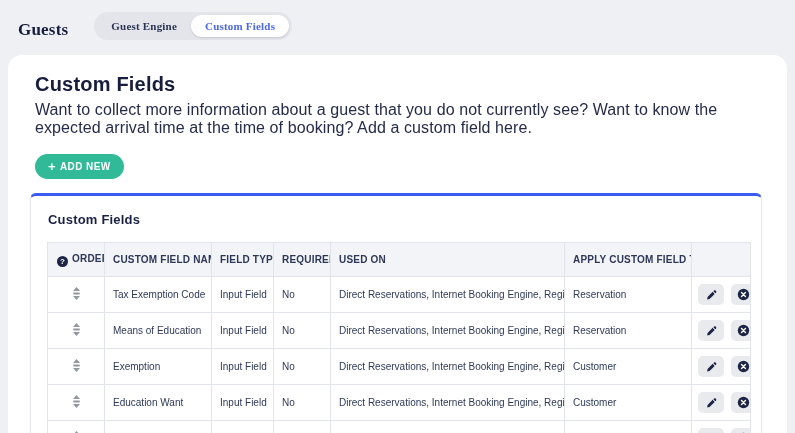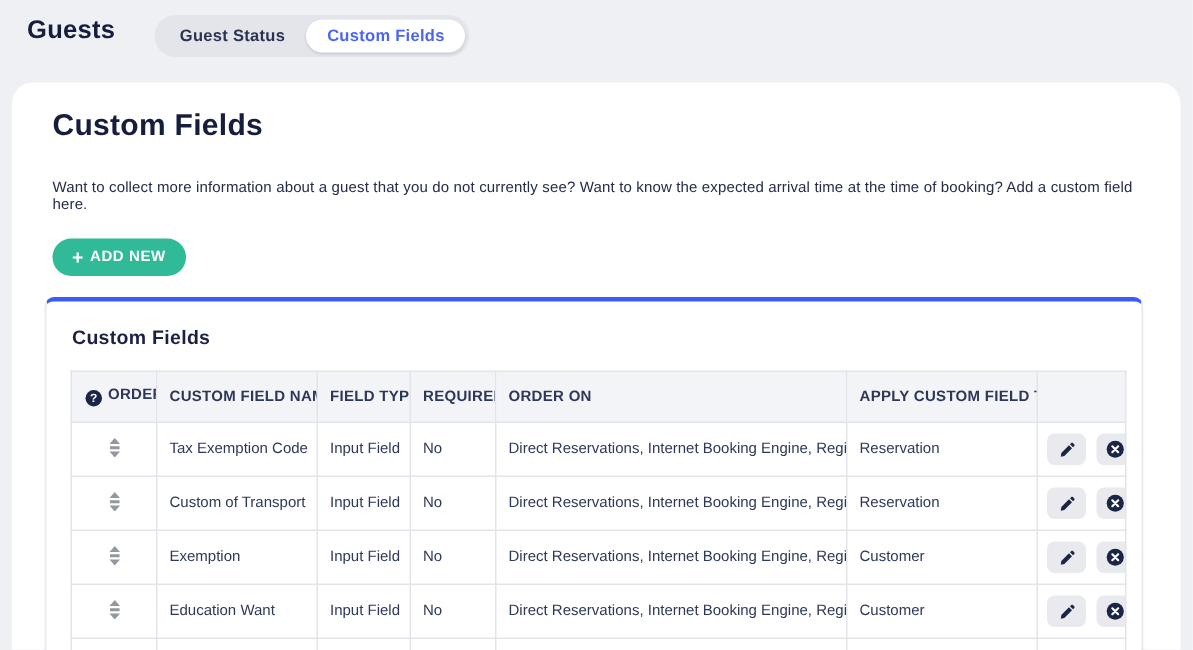--- a/index.html
+++ b/index.html
@@ -5,22 +5,22 @@
   * { margin: 0; padding: 0; box-sizing: border-box; }
   html, body {
     width: 795px; height: 433px;
     background: #eef0f4;
     font-family: "Liberation Sans", "DejaVu Sans", sans-serif;
     overflow: hidden;
     color: #1a2144;
   }
   
   .topbar {
-    display: flex; align-items: flex-start;
-    padding: 10px 2px 8px 18px; height: 48px;
+    display: flex; align-items: flex-end;
+    padding: 10px 2px 8px 18px; height: 48px; font-family: Liberation Serif, serif;
   }
   .page-title {
     font-size: 17px; font-weight: bold; color: #161d3d;
     letter-spacing: .2px; margin-right: 26px;
   }
   .tabs {
     display: inline-flex; align-items: center;
     background: #e3e5eb; border-radius: 15px; padding: 3px;
     height: 28px;
   }
@@ -38,21 +38,21 @@
   .panel {
     position: absolute; left: 8px; top: 55px; width: 779px; height: 378px;
     background: #ffffff; border-radius: 14px 14px 0 0;
     padding: 14px 25px 0 27px;
   }
   .section-heading {
     font-size: 20px; font-weight: bold; color: #161d3d;
     margin-top: 4px; letter-spacing: .2px;
   }
   .section-description {
-    font-size: 10px; color: #252c4a; margin-top: 24px; letter-spacing: .1px;
+    font-size: 16px; color: #252c4a; margin-top: 5px; letter-spacing: .1px;
   }
   .add-btn {
     margin-top: 17px;
     display: inline-flex; align-items: center; gap: 4px;
     background: #30ba97; color: #ffffff; border: none; cursor: pointer;
     font-family: inherit; font-size: 10px; font-weight: bold;
     letter-spacing: .4px;
     height: 25px; padding: 0 13px; border-radius: 13px;
   }
   .add-btn .plus { font-size: 13px; font-weight: bold; line-height: 1; }
@@ -104,21 +104,21 @@
     background: #e8eaee; cursor: pointer; margin: 0 2px;
     vertical-align: middle; line-height: 0; padding: 0;
   }
 </style>
 </head>
 <body>
 
 <header class="topbar">
   <div class="page-title">Guests</div>
   <div class="tabs">
-    <button class="tab">Guest Status</button>
+    <button class="tab">Guest Engine</button>
     <button class="tab active">Custom Fields</button>
   </div>
 </header>
 
 <main class="panel">
   <h1 class="section-heading">Custom Fields</h1>
   <p class="section-description">Want to collect more information about a guest that you do not currently see? Want to know the expected arrival time at the time of booking? Add a custom field here.</p>
 
   <button class="add-btn">
     <span class="plus">+</span>
@@ -137,21 +137,21 @@
         <col class="c5">
           <col class="c6">
           <col class="c7">
       </colgroup>
       <thead>
         <tr>
           <th class="col-order"><span class="help-icon">?</span><span>ORDER</span></th>
           <th>CUSTOM FIELD NAME</th>
           <th>FIELD TYPE</th>
           <th>REQUIRED</th>
-          <th>ORDER ON</th>
+          <th>USED ON</th>
           <th>APPLY CUSTOM FIELD TO</th>
           <th></th>
         </tr>
       </thead>
       <tbody id="table-body">
   <tr>
     <td class="c-order">
       <span class="drag">
         <svg width="9" height="13" viewBox="0 0 9 13" xmlns="http://www.w3.org/2000/svg">
           <polygon points="4.5,0 8,4 1,4" fill="#93989f"></polygon>
@@ -187,21 +187,21 @@
   <tr>
     <td class="c-order">
       <span class="drag">
         <svg width="9" height="13" viewBox="0 0 9 13" xmlns="http://www.w3.org/2000/svg">
           <polygon points="4.5,0 8,4 1,4" fill="#93989f"></polygon>
           <rect x="1.3" y="5.5" width="6.4" height="2" fill="#93989f"></rect>
           <polygon points="4.5,13 8,9 1,9" fill="#93989f"></polygon>
         </svg>
       </span>
     </td>
-    <td>Custom of Transport</td>
+    <td>Means of Education</td>
     <td>Input Field</td>
     <td>No</td>
     <td>Direct Reservations, Internet Booking Engine, Registration Card</td>
     <td>Reservation</td>
     <td class="c-actions">
       <button class="action-btn">
         <span style="line-height:0">
           <svg width="12" height="12" viewBox="0 0 16 16" xmlns="http://www.w3.org/2000/svg">
             <path d="M12.1 1.9c.5-.5 1.3-.5 1.8 0l.9.9c.5.5.5 1.3 0 1.8l-1 1-2.7-2.7 1-1zM10.2 3.8l2.7 2.7-6.8 6.8-3.2.6.5-3.3 6.8-6.8z" fill="#1d2547"></path>
           </svg>

